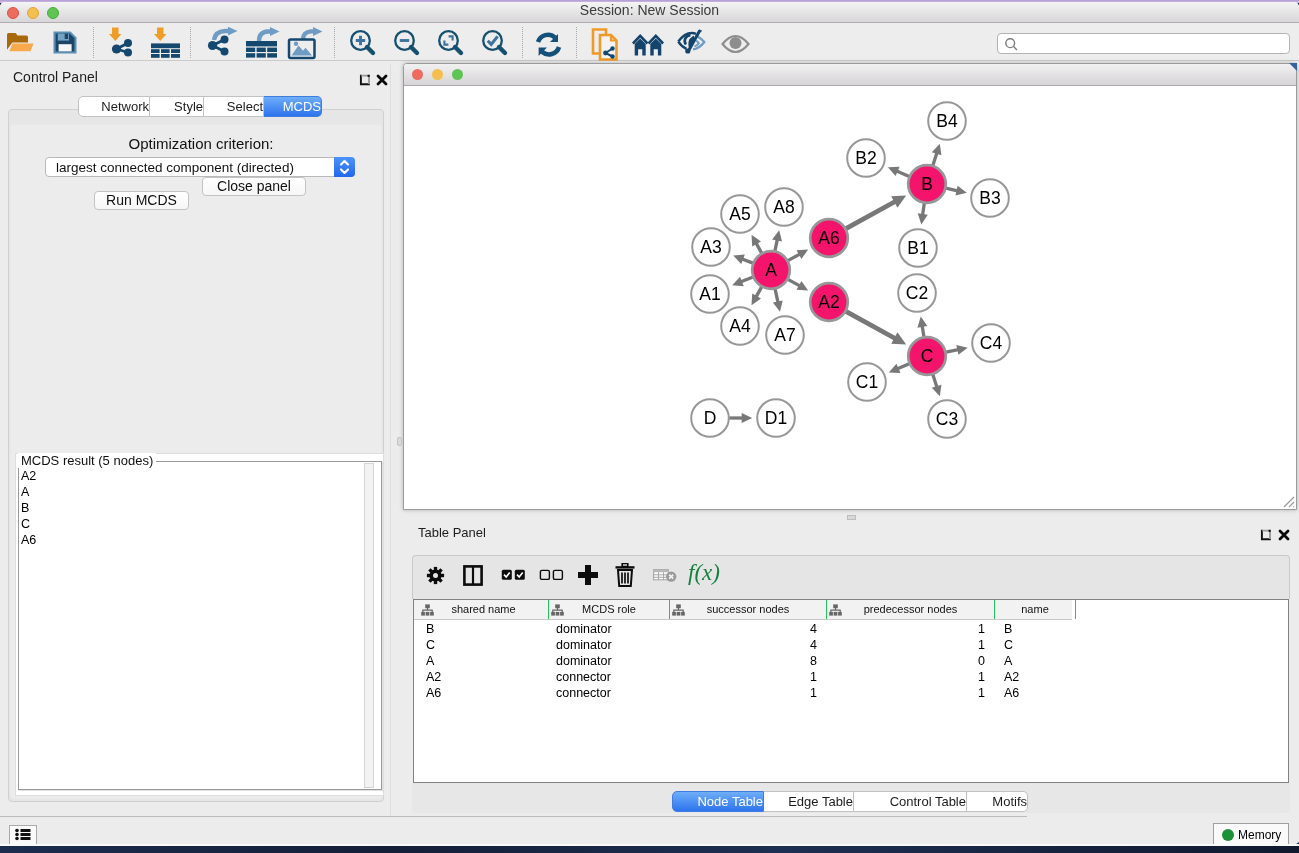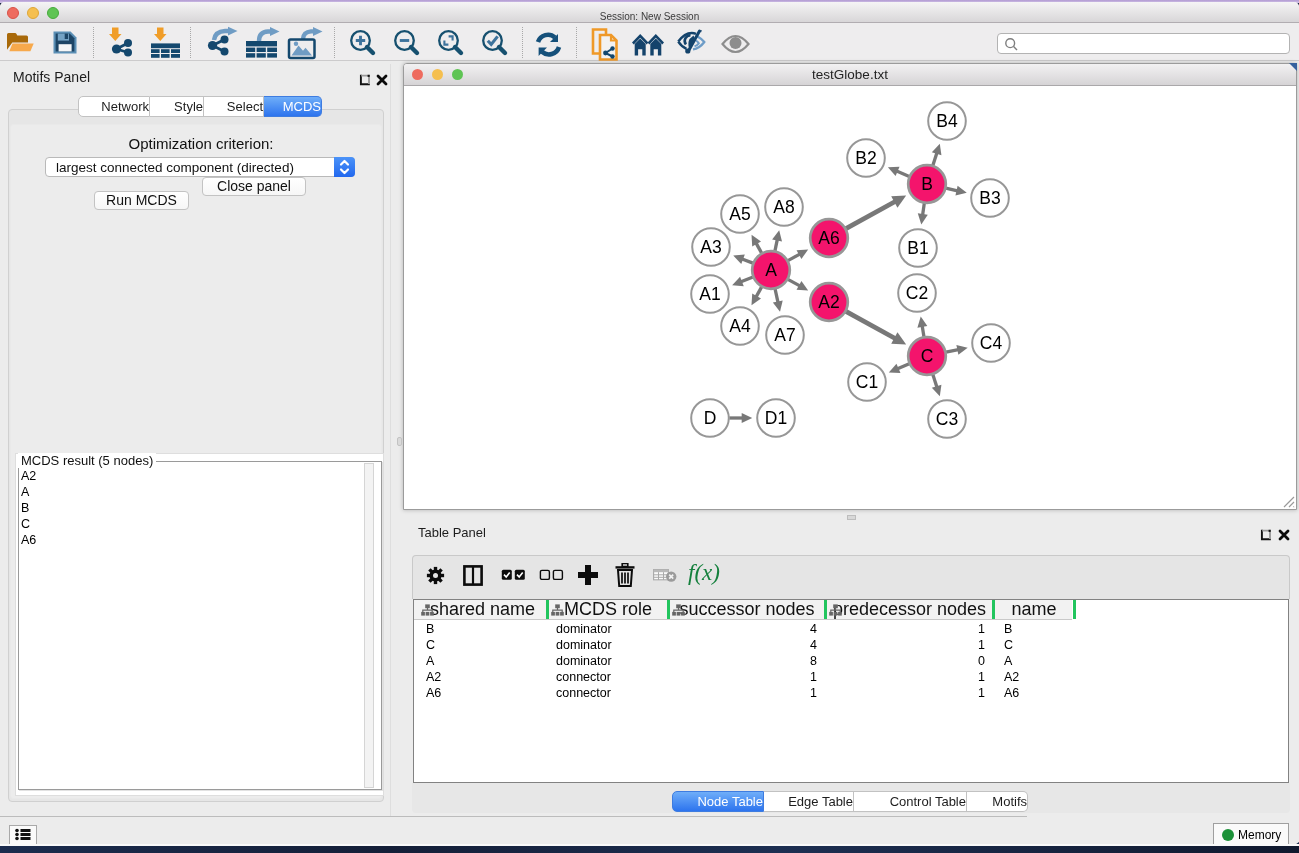--- a/index.html
+++ b/index.html
@@ -4,21 +4,21 @@
 <style>
   * { margin:0; padding:0; box-sizing:border-box; }
   html,body { width:1299px; height:853px; overflow:hidden; font-family:"Liberation Sans", sans-serif; }
   body { background:#16233c; position:relative; }
   .abs { position:absolute; }
   #desktop-top { left:0; top:0; width:1299px; height:3px; background:linear-gradient(#b29ad2,#d4c6ea); }
   #app { left:0; top:2px; width:1299px; height:844px; background:#ececec; border-radius:5px 5px 0 0; }
   #titlebar { left:0; top:0; width:1299px; height:21px; border-radius:5px 5px 0 0;
     background:linear-gradient(#f5f4f5, #d8d6d8); border-bottom:1px solid #b1adb1; }
   .light { top:5px; width:12px; height:12px; border-radius:50%; }
-  #title-text { top:9px; width:100%; text-align:center; font-size:10px; color:#3c3c3c; }
+  #title-text { top:0; width:100%; text-align:center; font-size:14px; color:#3c3c3c; }
   #toolbar { left:0; top:21px; width:1299px; height:38px; background:#eeedee; border-bottom:1px solid #cccbcc; }
   .tsep { top:4px; width:0; height:31px; border-left:1px dotted #a8a8a8; }
   #searchbox { left:997px; top:10px; width:293px; height:21px; background:#fff; border:1px solid #b3b3b3; border-radius:4px; }
   
   #cp-title { left:13px; top:7px; z-index:5; font-size:14px; color:#1d1d1d; }
   #main-area { left:0; top:60px; width:1299px; height:758px; }
   .tabrow { height:21px; display:flex; z-index:3; }
   .tab { height:21px; background:#fff; border:1px solid #c2c2c2; border-left:none; font-size:13px;
      color:#1d1d1d; text-align:right; line-height:20px; }
   .tab.first { border-left:1px solid #c2c2c2; border-radius:5px 0 0 5px; }
@@ -42,21 +42,21 @@
   #netwin { left:403px; top:1px; width:894px; height:447px; background:#fff; border:1px solid #9b9b9b;
      border-radius:4px 4px 0 0; box-shadow:0 0 4px rgba(0,0,0,.25); }
   #netwin-tb { left:0; top:0; width:892px; height:22px; border-radius:3px 3px 0 0;
      background:linear-gradient(#f2f1f2,#d6d4d6); border-bottom:1px solid #aaa8aa; }
   #netwin-title { top:3px; width:100%; text-align:center; font-size:13.5px; color:#242424; }
   
   #tp-title { left:418px; top:525px; font-size:13px; color:#1d1d1d; }
   #tp-toolbar { left:412px; top:493px; width:878px; height:44px; background:#e5e5e5; border:1px solid #c9c9c9; border-bottom:none; border-radius:4px 4px 0 0; }
   #tp-table { left:413px; top:537px; width:876px; height:184px; background:#fff; border:1px solid #828282; }
   #tp-header { left:0; top:0; width:658px; height:20px; background:#f2f2f2; border-bottom:1px solid #c9c9c9; }
-  .hcell { top:0; height:19px; border-right:3px solid #22c55e; font-size:18px; color:#111; text-align:center; line-height:19px; }
+  .hcell { top:0; height:19px; border-right:1px solid #22c55e; font-size:11px; color:#111; text-align:center; line-height:19px; }
   .hicon { top:4px; }
   .trow { left:0; height:16px; font-size:12.5px; color:#000; }
   .tcell { position:absolute; top:1px; }
   .num { text-align:right; }
   
   #statusbar { left:0; top:814px; width:1027px; height:30px; background:#ececec; border-top:1px solid #bcbcbc; }
   #side-btn { left:9px; top:8px; width:28px; height:20px; background:#fafafa; border:1.5px solid #a9a9a9; }
   #mem-btn { left:1213px; top:6px; width:76px; height:23px; background:#fafafa; border:1px solid #9f9f9f; font-size:12px; }
   #desktop-bottom { left:0; top:846px; width:1299px; height:7px;
      background:linear-gradient(90deg,#1b2c4e,#141f38 30%,#1d2f52 60%,#10192e); }
@@ -214,21 +214,21 @@
     <div id="searchbox" class="abs">
       <svg class="abs" style="left:6px;top:3px" width="15" height="15" viewBox="0 0 15 15">
         <circle cx="6.2" cy="6.2" r="4.4" fill="none" stroke="#7e7e7e" stroke-width="1.4"></circle>
         <line x1="9.6" y1="9.6" x2="13" y2="13" stroke="#7e7e7e" stroke-width="1.4"></line>
       </svg>
     </div>
   </div>
 
   <div id="main-area" class="abs">
 
-    <div id="cp-title" class="abs">Motifs Panel</div>
+    <div id="cp-title" class="abs">Control Panel</div>
     <svg class="abs" style="left:359px;top:12px" width="12" height="12" viewBox="0 0 12 12">
       <path d="M1.9 0.8 V10.3 H10.8" fill="none" stroke="#111" stroke-width="1.9"></path>
       <path d="M2.2 1.6 H10 V10" fill="none" stroke="#9a9a9a" stroke-width="1.9"></path>
       <rect x="8.6" y="0.8" width="2.1" height="2.1" fill="#111"></rect>
     </svg>
     <svg class="abs" style="left:376px;top:12px" width="12" height="12" viewBox="0 0 12 12">
       <path d="M2 2 L10 10 M10 2 L2 10" stroke="#0a0a0a" stroke-width="2.8" stroke-linecap="round"></path>
     </svg>
     <div class="abs tabrow" style="left:78px; top:34px;">
       <div class="tab first" style="width:72px">Network</div>
@@ -255,21 +255,20 @@
       <div id="fs-legend" class="abs">MCDS result (5 nodes)</div>
       <div id="mcds-items" class="abs">A2<br>A<br>B<br>C<br>A6</div>
       <div id="mcds-scroll" class="abs"></div>
     </div>
 
     <div id="netwin" class="abs">
       <div id="netwin-tb" class="abs">
         <div class="abs light" style="left:8px; top:5px; width:11px; height:11px; background:#ee6b5f;"></div>
         <div class="abs light" style="left:28px; top:5px; width:11px; height:11px; background:#f5bf4f;"></div>
         <div class="abs light" style="left:48px; top:5px; width:11px; height:11px; background:#5fc454;"></div>
-        <div id="netwin-title" class="abs">testGlobe.txt</div>
       </div>
       <svg id="graph" class="abs" style="left:0px; top:23px;" width="892" height="422" viewBox="0 0 892 422">
           <line x1="357.65270345777566" y1="166.1145610850141" x2="352.12771890445964" y2="156.13394382741092" stroke="#787878" stroke-width="3.3"></line>
           <polygon points="347.5267180158,147.82245835112252 357.02149655594945,154.56788498503659 348.2025730190034,159.44978908584596" fill="#787878"></polygon>
           <line x1="370.90036650444785" y1="164.09822386306035" x2="373.27035209336196" y2="152.61290908601504" stroke="#787878" stroke-width="3.3"></line>
           <polygon points="375.19022161627674,143.30892601342816 378.0042684263012,154.61081703002318 368.132252702967,152.57373442044624" fill="#787878"></polygon>
           <line x1="348.9786999360704" y1="176.09183497549367" x2="338.09374570615824" y2="171.91926918736064" stroke="#787878" stroke-width="3.3"></line>
           <polygon points="329.2231575917888,168.51887707685236 340.83148932208786,167.57112476779076 337.22349432483276,176.98328563019544" fill="#787878"></polygon>
           <line x1="349.04007713224047" y1="190.0661991610857" x2="336.9878461915229" y2="194.80806051481068" stroke="#787878" stroke-width="3.3"></line>
           <polygon points="328.14746965039774,198.28624144902383 336.07314562654295,189.7518838093913 339.7636786598976,199.13198860250094" fill="#787878"></polygon>

